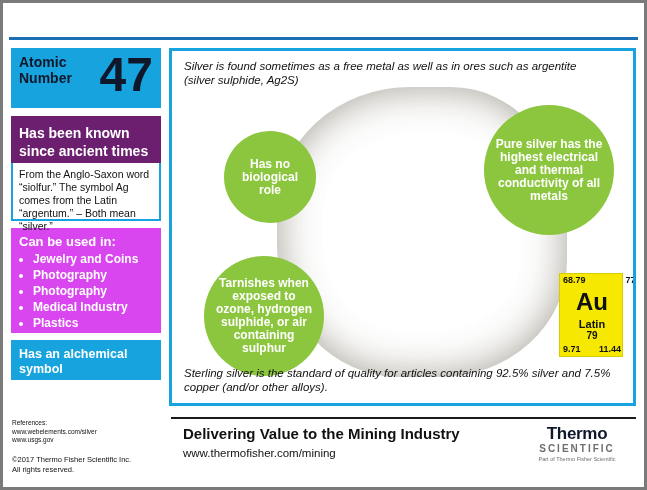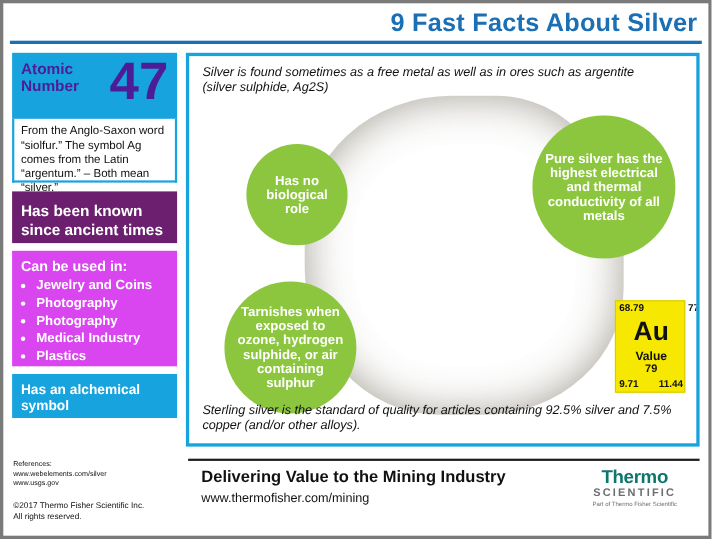--- a/index.html
+++ b/index.html
@@ -32,21 +32,21 @@
     letter-spacing:0.2px;
     white-space:nowrap;
   }
   
   .left-col{
     position:absolute;left:8px;top:45px;width:150px;
   }
   .box{box-sizing:border-box;width:150px;}
   .atomic-box{
     background:#17a3dd;
-    color:#4c1d95;
+    color:#0f172a;
     height:60px;
     position:relative;
     padding:5px 2px;
   }
   .atomic-label{
     font-size:14px;font-weight:bold;line-height:16px;
     position:absolute;left:8px;top:6px;width:70px;
   }
   .atomic-number{
     position:absolute;right:8px;top:-2px;
@@ -186,47 +186,46 @@
     position:absolute;left:180px;top:422px;
     font-size:15px;font-weight:bold;color:#111111;
   }
   .weburl{
     position:absolute;left:180px;top:444px;
     font-size:11.5px;color:#111111;
   }
   .thermo{
     position:absolute;right:12px;top:422px;width:110px;text-align:center;
   }
-  .thermo-1{font-size:17px;font-weight:bold;color:#0f766e;line-height:18px;letter-spacing:-0.3px;}
+  .thermo-1{font-size:17px;font-weight:bold;color:#0f172a;line-height:18px;letter-spacing:-0.3px;}
   .thermo-2{font-size:10px;font-weight:bold;color:#6d6e71;line-height:11px;letter-spacing:2px;}
   .thermo-3{font-size:5.5px;color:#6d6e71;line-height:8px;margin-top:1px;}
 </style>
 </head>
 <body>
 
 <div class="page">
 
   <div class="title-bar">
-    <div class="title-text">9 Fast Facts About Silver</div>
     <div class="title-rule"></div>
   </div>
 
   <div class="left-col">
 
     <div class="box atomic-box">
       <div class="atomic-label">
         <span>Atomic</span><br>
         <span>Number</span>
       </div>
       <div class="atomic-number">47</div>
     </div>
 
+    <div class="box known-box">Has been known since ancient times</div>
+
     <div class="box origin-box">From the Anglo-Saxon word “siolfur.”  The symbol Ag comes from the Latin “argentum.” – Both mean “silver.”</div>
-
-    <div class="box known-box">Has been known since ancient times</div>
 
     <div class="box uses-box">
       <div class="uses-title">Can be used in:</div>
       <ul class="uses-list">
         <li>Jewelry and Coins</li>
         <li>Photography</li>
         <li>Photography</li>
         <li>Medical Industry</li>
         <li>Plastics</li>
       </ul>
@@ -246,21 +245,21 @@
     <div class="bubble bubble-bio">Has no biological role</div>
     <div class="bubble bubble-cond">Pure silver has the highest electrical and thermal conductivity of all metals</div>
     <div class="bubble bubble-tarnish">Tarnishes when exposed to ozone, hydrogen sulphide, or air containing sulphur</div>
 
     <div class="gold-card">
       <div class="gold-top">
         <span>68.79</span>
         <span>77.97</span>
       </div>
       <div class="gold-sym">Au</div>
-      <div class="gold-name">Value</div>
+      <div class="gold-name">Latin</div>
       <div class="gold-num">79</div>
       <div class="gold-bottom">
         <span>9.71</span>
         <span>11.44</span>
       </div>
     </div>
 
     <div class="panel-text-bottom">Sterling silver is the standard of quality for articles containing 92.5% silver and 7.5% copper (and/or other alloys).</div>
   </div>
 

